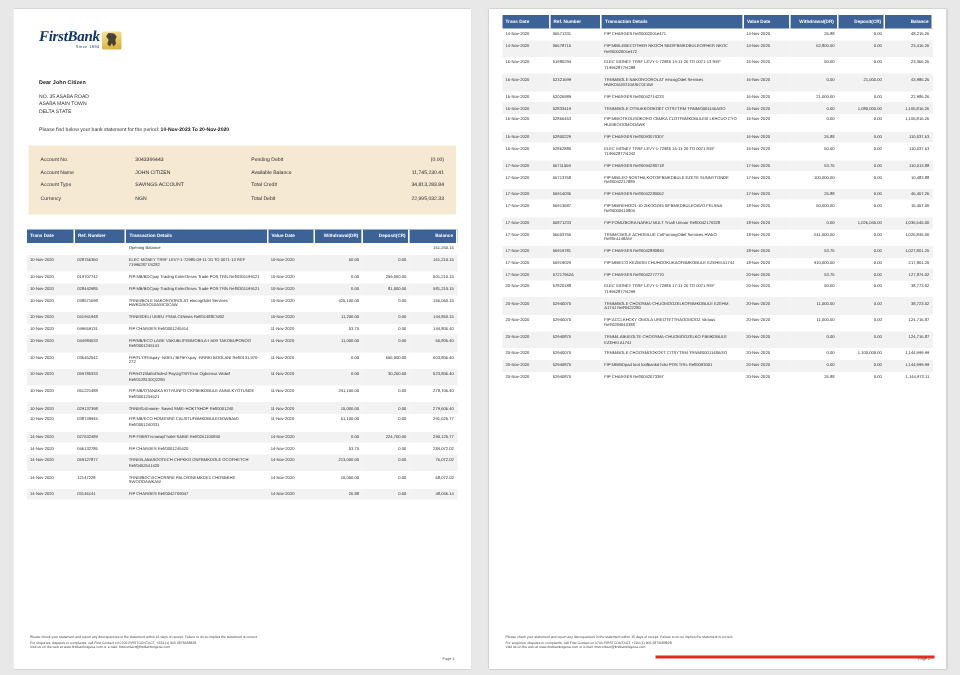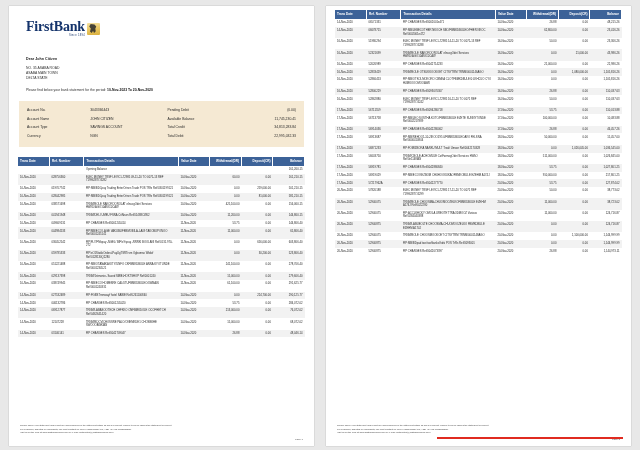--- a/index.html
+++ b/index.html
@@ -26,22 +26,22 @@
     flex-direction: column;
     overflow: hidden;
   }
   .page-inner { padding: 0 7px; display: flex; flex-direction: column; height: 100%; }
 
   
   .letterhead { padding: 14px 10px 0 10px; }
   .logo-wrap { display: flex; align-items: center; gap: 2px; }
   .logo-text {
     font-family: "Liberation Serif", serif;
-    font-weight: bold; 
-    font-size: 14px; color: #14336b;
+    font-weight: bold; font-style: italic;
+    font-size: 10px; color: #14336b;
     letter-spacing: -.2px; line-height: 1;
   }
   .logo-sub {
     font-size: 2.6px; color: #14336b; letter-spacing: .3px;
     text-align: right; line-height: 1; margin-top: .5px;
   }
   .logo-mark {
     width: 13px; height: 12px;
     background: linear-gradient(170deg,#f6e2a2 0%,#e8c55f 55%,#d9ae3b 100%);
     position: relative; border-radius: 1px;

